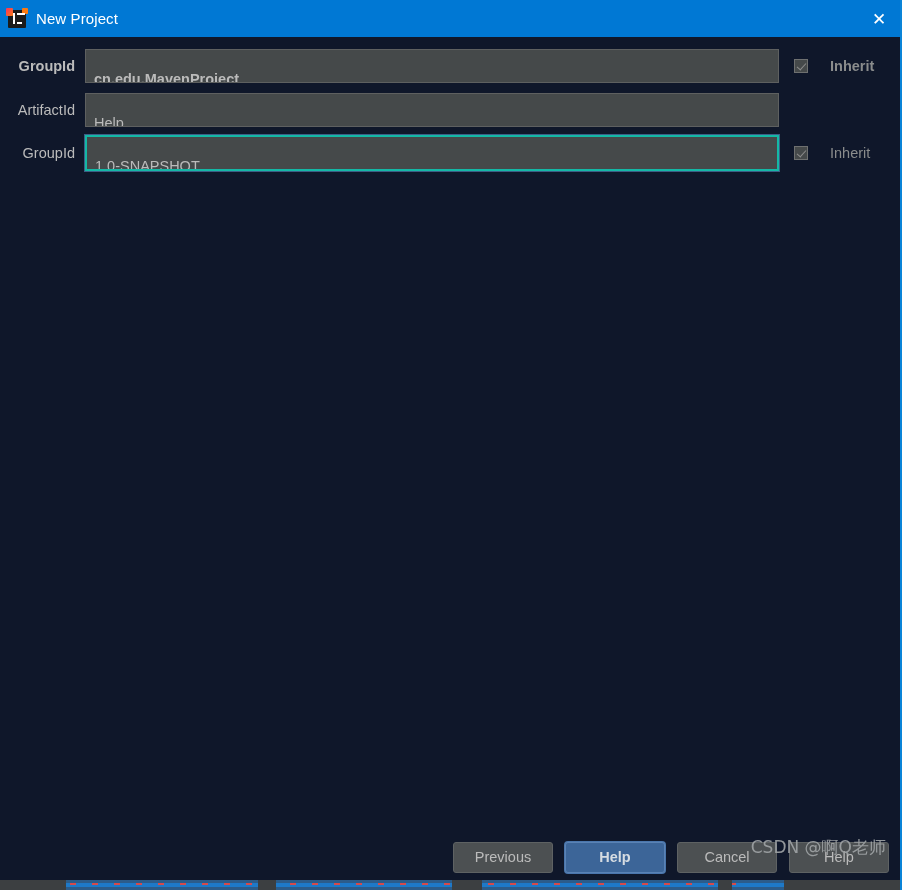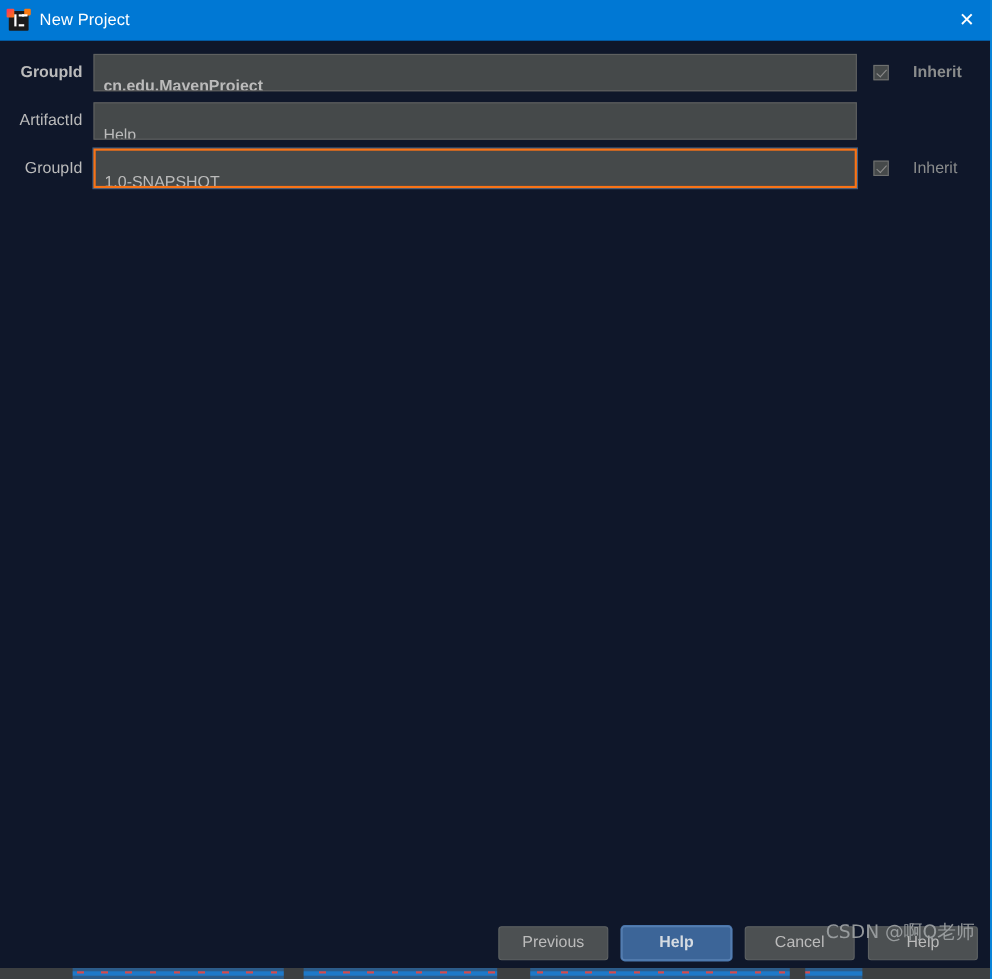--- a/index.html
+++ b/index.html
@@ -107,21 +107,21 @@
     color:#BBBBBB;
     font-size:14.5px;
     padding:16px 8px;
     line-height:26px;
     white-space:nowrap;
     overflow:hidden;
     outline:none;
     font-family:"Liberation Sans", sans-serif;
   }
   .field-input.focused {
-    border:2px solid #f97316;
+    border:2px solid #14b8a6;
     box-shadow:0 0 0 1px #3C5E85;
     height:30px;
     line-height:26px;
   }
 
   .inherit-wrap {
     display:flex;
     align-items:center;
     margin-left:15px;
     flex:0 0 auto;

